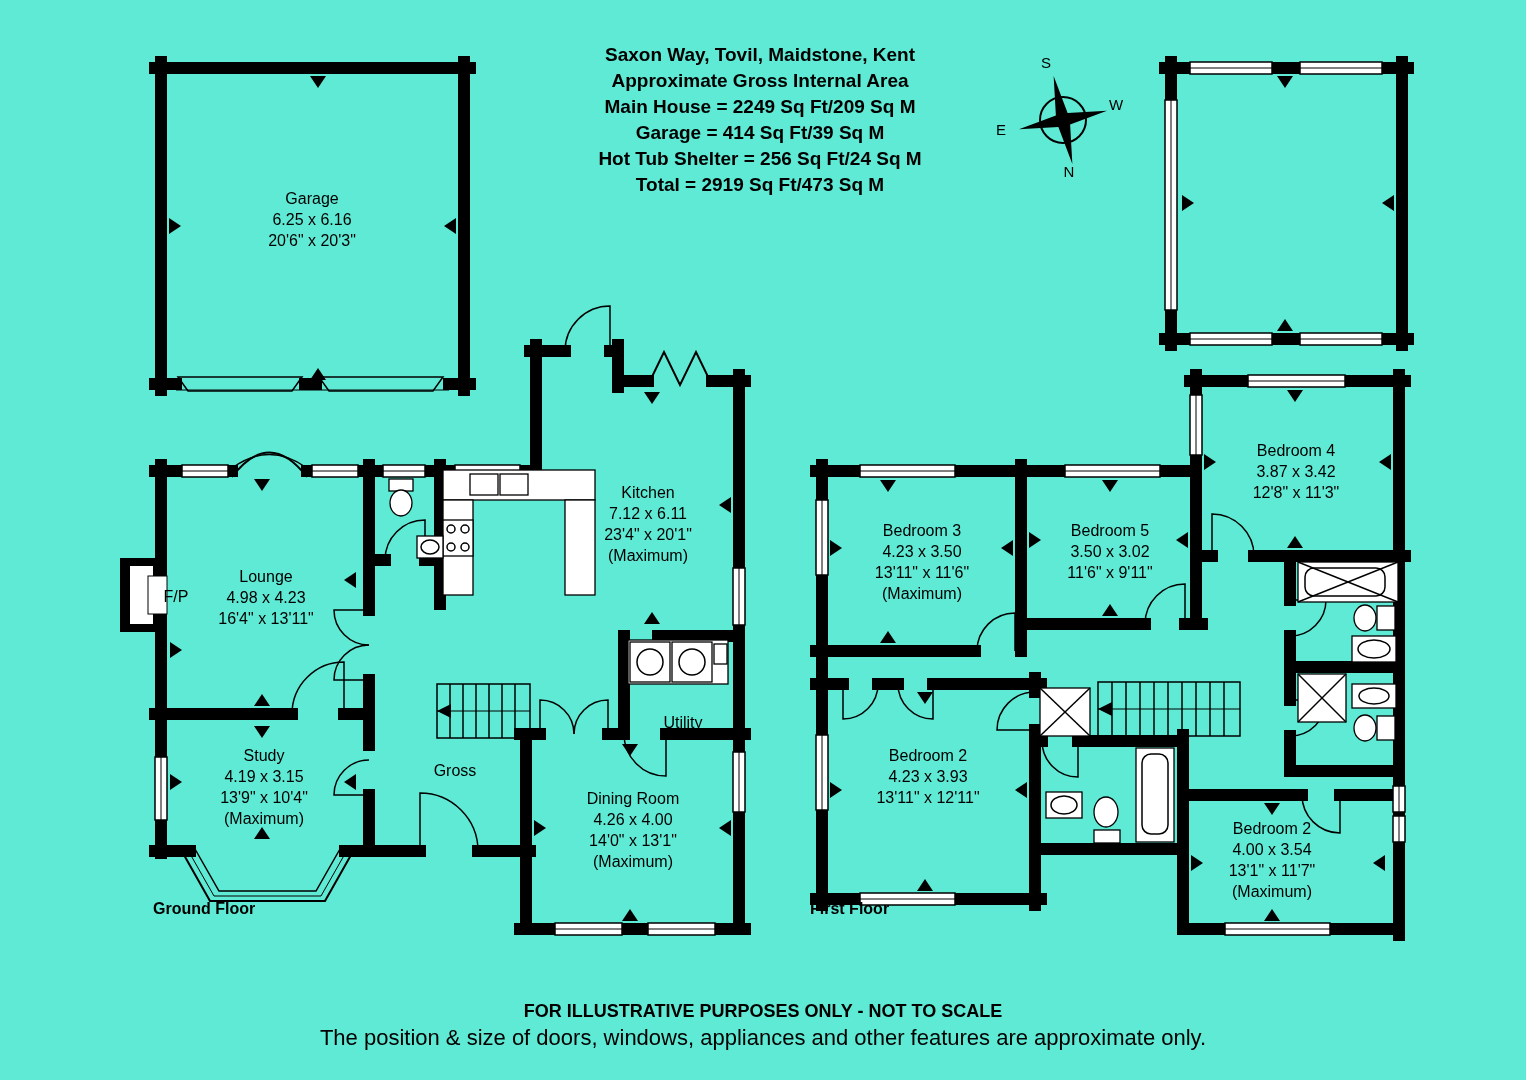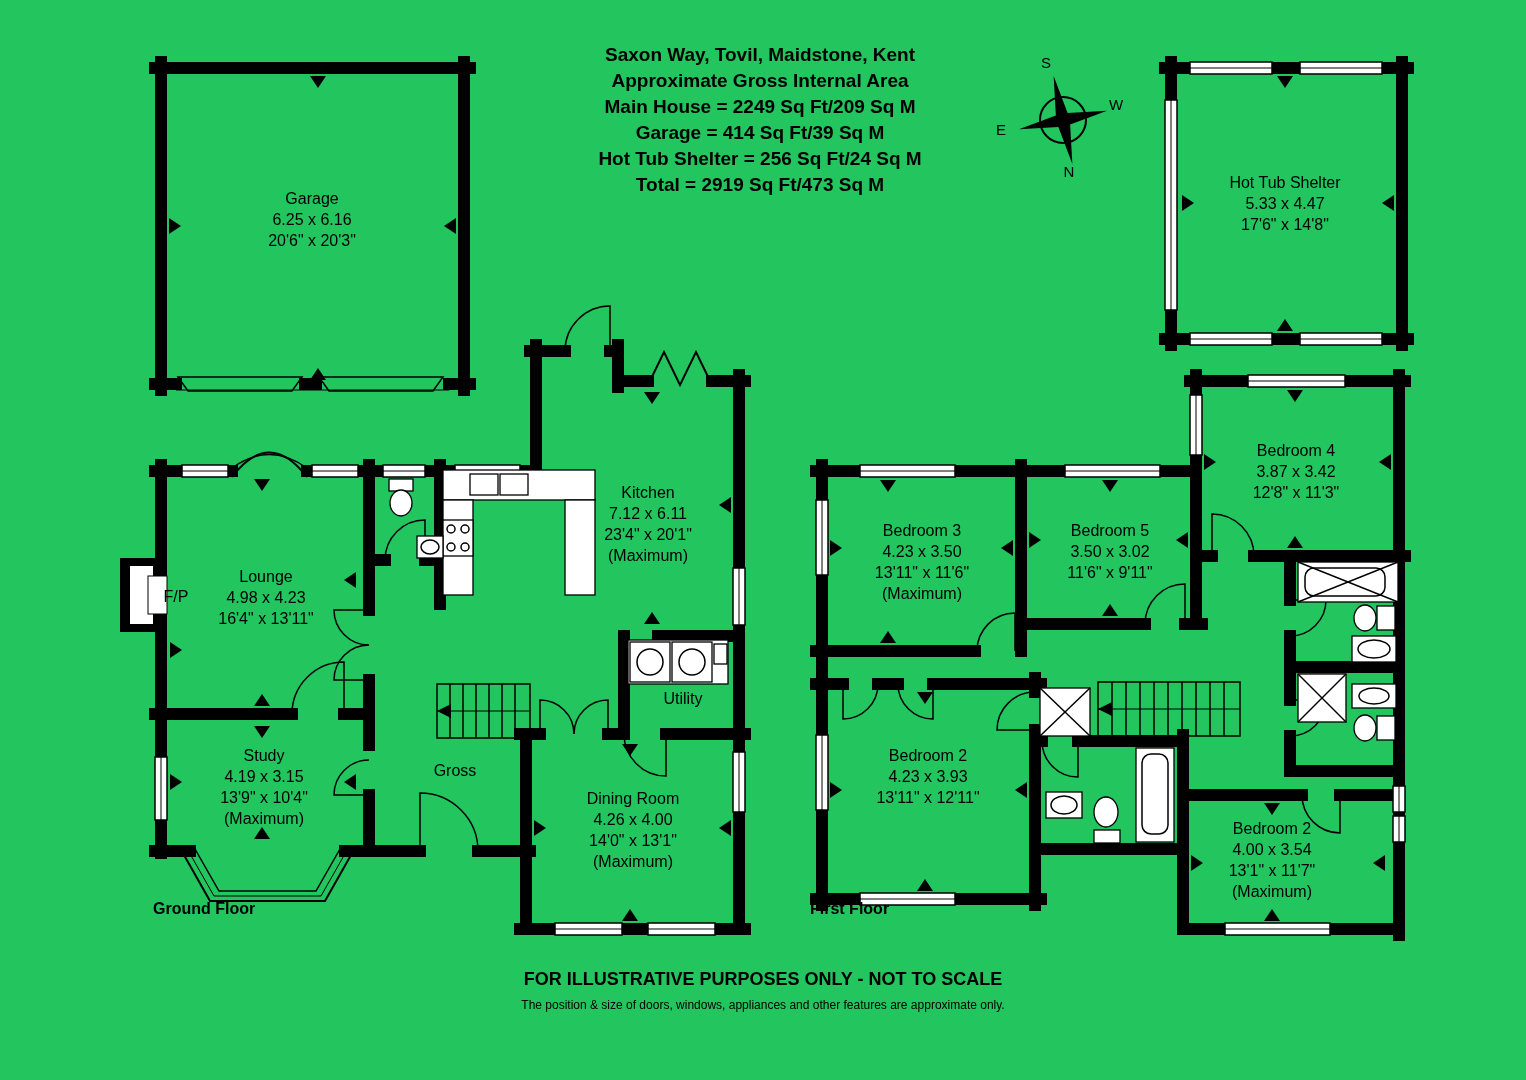--- a/index.html
+++ b/index.html
@@ -1,36 +1,36 @@
 <!DOCTYPE html>
 <html><head>
 <meta charset="utf-8">
 <style>
   html,body{margin:0;padding:0;background:#fff;}
-  .canvas{position:relative;width:1526px;height:1080px;background:#22c55e;
+  .canvas{position:relative;width:1526px;height:1080px;background:#5eead4;
           font-family:"Liberation Sans",sans-serif;color:#000;overflow:hidden;}
   svg{position:absolute;left:0;top:0;}
   .wall{stroke:#000;stroke-width:12;stroke-linecap:square;}
   .thin{stroke:#000;stroke-width:1.5;fill:none;}
   .thin2{stroke:#000;stroke-width:2;fill:none;}
   .wg{fill:#fff;stroke:#000;stroke-width:1.5;}
   .wl{stroke:#000;stroke-width:1;}
   .tri{fill:#000;stroke:none;}
   .fix{stroke:#000;stroke-width:1.3;fill:#fff;}
   .title-block{position:absolute;transform:translateX(-50%);text-align:center;
                font-weight:bold;font-size:19px;line-height:26px;white-space:nowrap;}
   .title-block span{display:block;}
   .room-label{position:absolute;transform:translateX(-50%);text-align:center;
               font-size:16px;line-height:21px;white-space:nowrap;}
   .room-label span{display:block;}
   .floor-label{position:absolute;font-weight:bold;font-size:16px;white-space:nowrap;}
   .compass-letter{position:absolute;transform:translate(-50%,-50%);font-size:15px;}
   .footer{position:absolute;transform:translateX(-50%);text-align:center;white-space:nowrap;}
-  .f1{display:block;font-weight:bold;font-size:18px;line-height:26px;}
-  .f2{display:block;font-size:12px;line-height:27px;}
+  .f1{display:block;font-weight:bold;font-size:18px;line-height:26px;margin-top:32px;}
+  .f2{display:block;font-size:22px;line-height:27px;}
 </style>
 </head>
 <body>
 
 <div class="canvas">
 
 <svg width="1526" height="1080" viewBox="0 0 1526 1080">
 
   <g>
     <line class="wall" x1="155" y1="68" x2="470" y2="68"></line>
@@ -453,25 +453,20 @@
   <div class="compass-letter" style="left:1116px;top:104px">W</div>
   <div class="compass-letter" style="left:1001px;top:129px">E</div>
   <div class="compass-letter" style="left:1069px;top:171px">N</div>
 
   <div class="room-label" style="left:312px;top:188px">
     <span>Garage</span>
     <span>6.25 x 6.16</span>
     <span>20'6" x 20'3"</span>
   </div>
 
-  <div class="room-label" style="left:1285px;top:172px">
-    <span>Hot Tub Shelter</span>
-    <span>5.33 x 4.47</span>
-    <span>17'6" x 14'8"</span>
-  </div>
 
   <div class="room-label" style="left:176px;top:586px">
     <span>F/P</span>
   </div>
 
   <div class="room-label" style="left:266px;top:566px">
     <span>Lounge</span>
     <span>4.98 x 4.23</span>
     <span>16'4" x 13'11"</span>
   </div>
@@ -487,21 +482,21 @@
     <span>Gross</span>
   </div>
 
   <div class="room-label" style="left:648px;top:482px">
     <span>Kitchen</span>
     <span>7.12 x 6.11</span>
     <span>23'4" x 20'1"</span>
     <span>(Maximum)</span>
   </div>
 
-  <div class="room-label" style="left:683px;top:688px">
+  <div class="room-label" style="left:683px;top:712px">
     <span>Utility</span>
   </div>
 
   <div class="room-label" style="left:633px;top:788px">
     <span>Dining Room</span>
     <span>4.26 x 4.00</span>
     <span>14'0" x 13'1"</span>
     <span>(Maximum)</span>
   </div>
 

